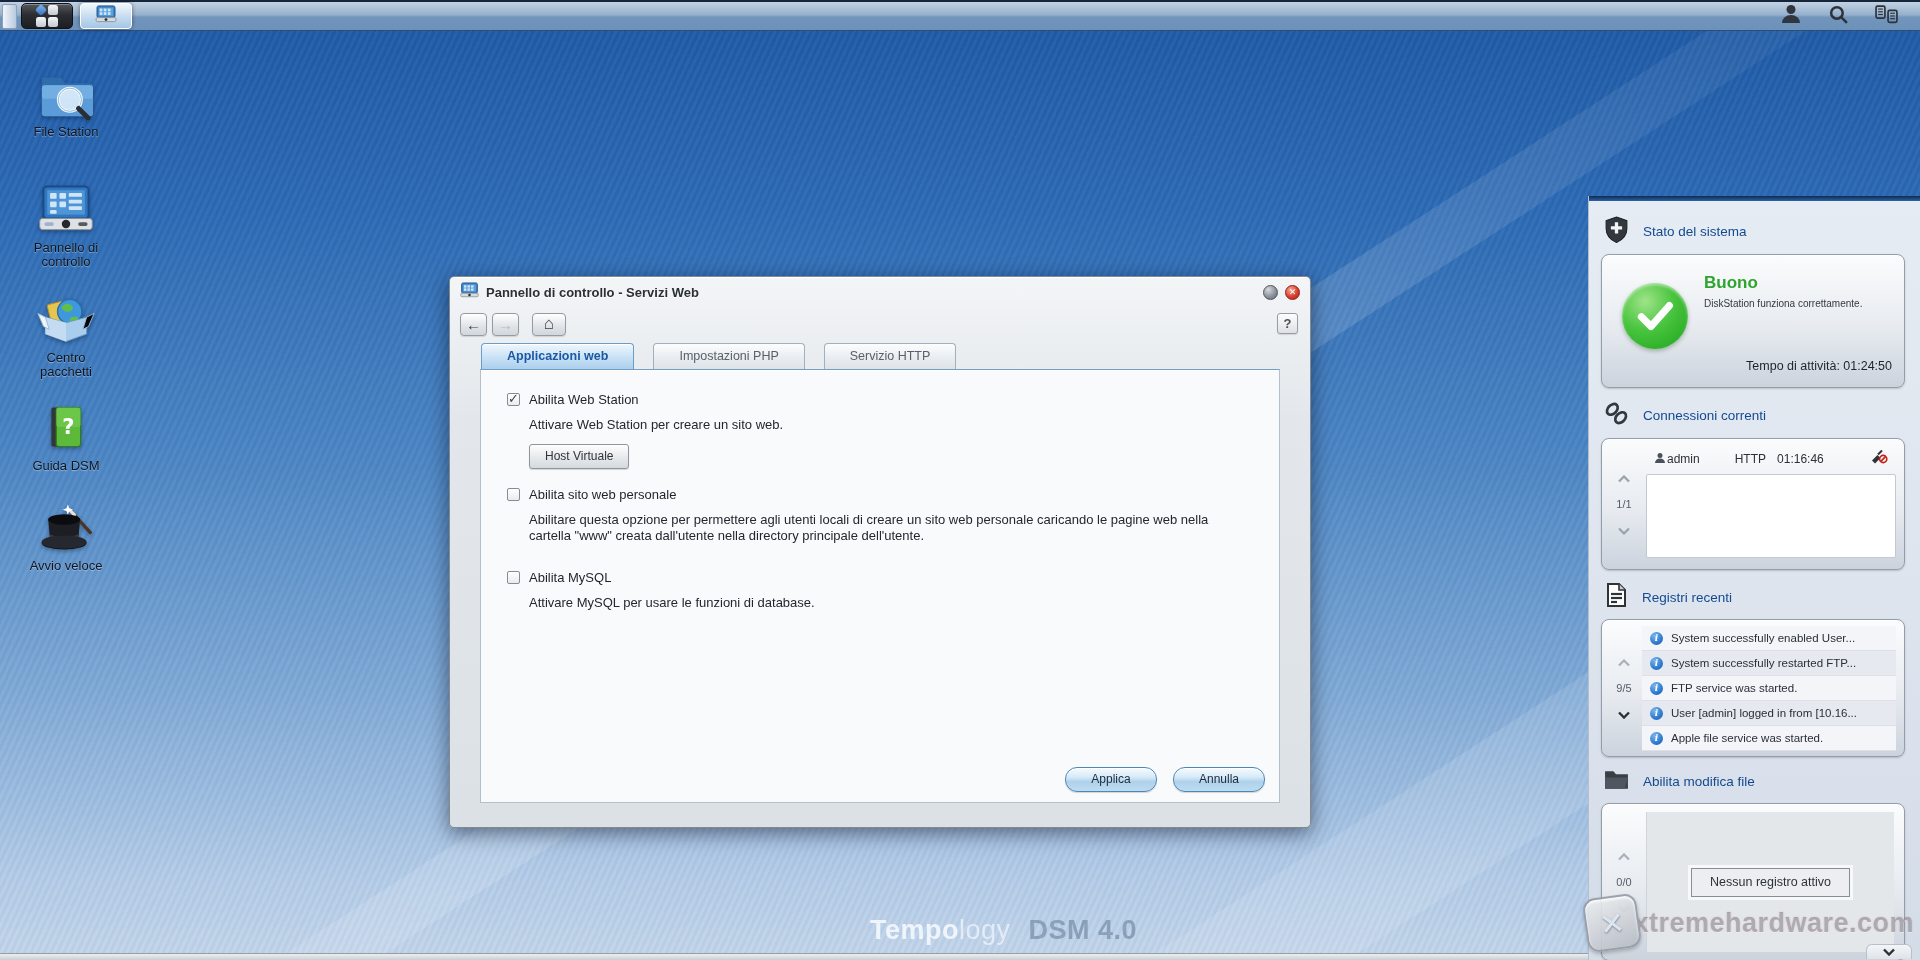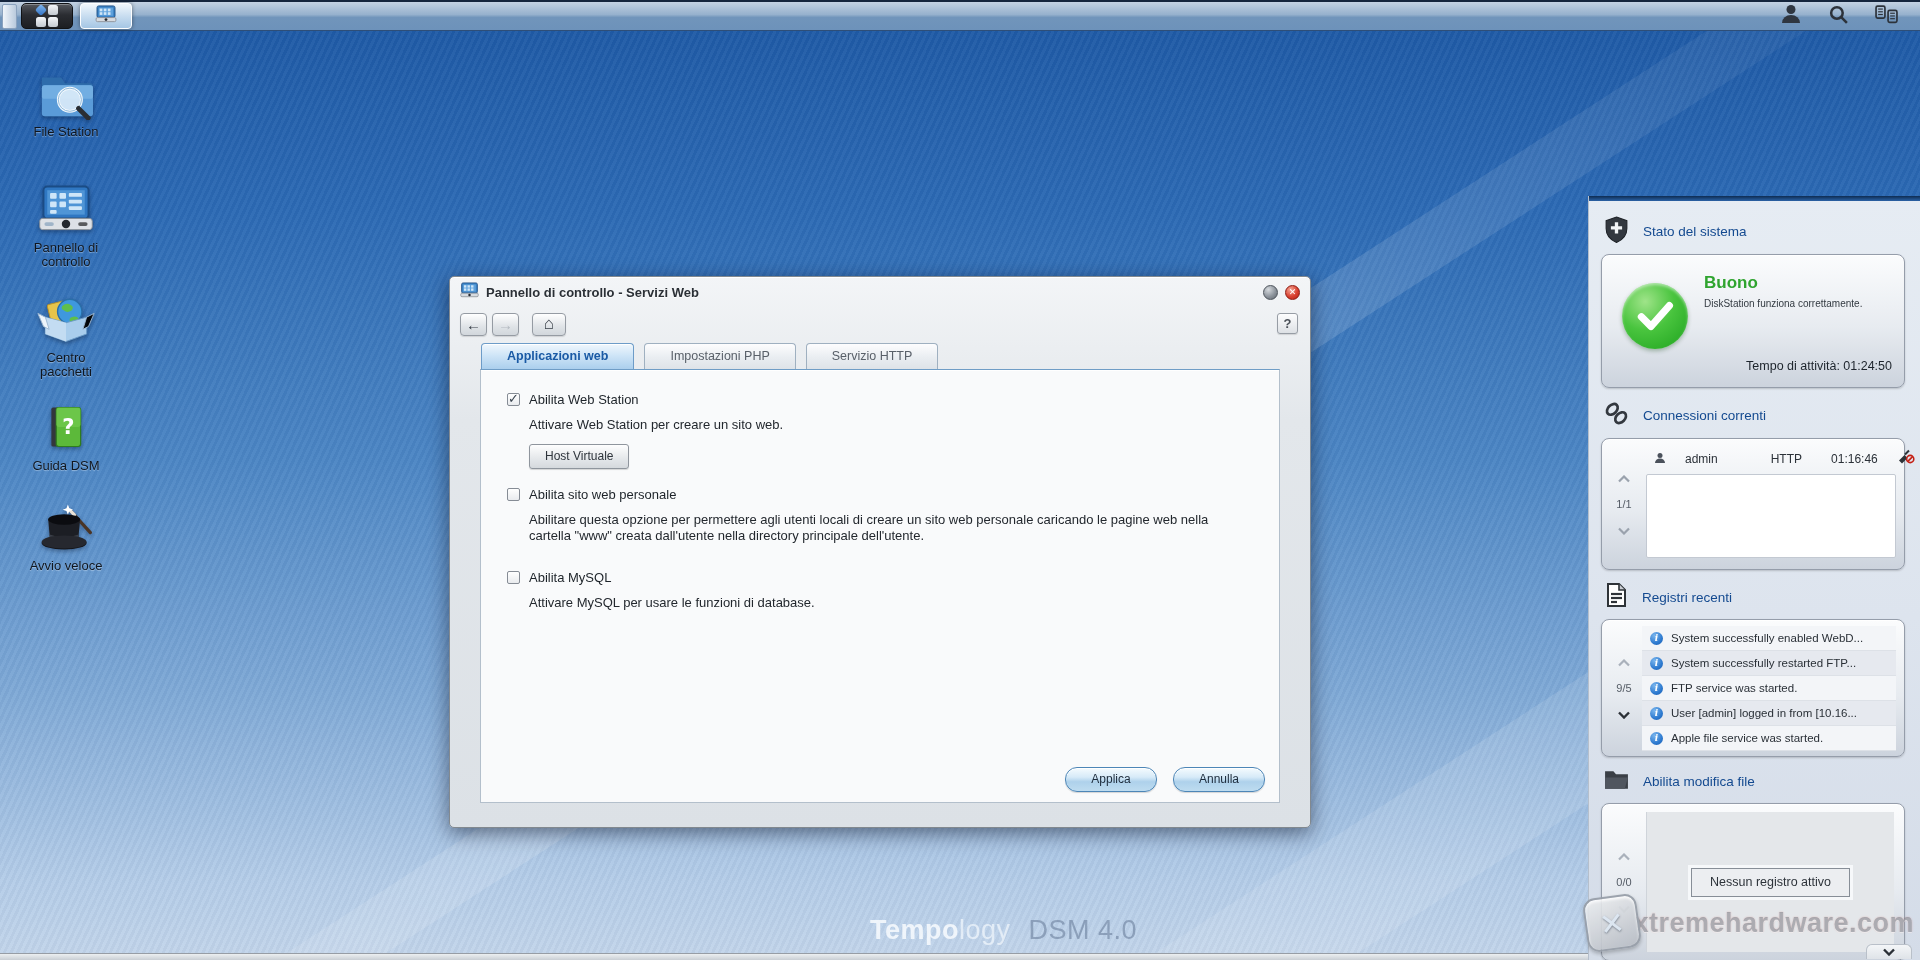--- a/index.html
+++ b/index.html
@@ -63,21 +63,21 @@
   .nav-btn { width:27px; height:23px; border:1px solid #959ba3; border-radius:4px;
     background:linear-gradient(#ffffff,#dfe3e7 60%,#d2d7dc); display:flex; align-items:center; justify-content:center;
     font-size:15px; font-weight:bold; color:#363d46; box-shadow:0 1px 1px rgba(0,0,0,.12); }
   .nav-btn.disabled { color:#b4bac1; }
   .nav-btn.home { width:34px; margin-left:8px; font-size:17px; }
   .help-btn { position:absolute; right:12px; top:6px; width:21px; height:21px; border:1px solid #979da5; border-radius:3px;
     background:linear-gradient(#fdfdfe,#dde1e5); font-size:13px; font-weight:bold; color:#4a5058;
     display:flex; align-items:center; justify-content:center; box-shadow:0 1px 1px rgba(0,0,0,.12); }
 
   .win-content { position:absolute; left:30px; right:30px; top:66px; bottom:24px; }
-  .tabs { display:flex; gap:10px; position:relative; z-index:2; padding-left:1px; }
+  .tabs { display:flex; gap:19px; position:relative; z-index:2; padding-left:1px; }
   .tab { padding:5px 25px 6px; font-size:12.5px; color:#596069; border:1px solid #9fb0c0; border-bottom:none;
     border-radius:4px 4px 0 0; background:linear-gradient(#fdfdfe,#e9edf1 55%,#dee3e8);
     margin-bottom:-1px; }
   .tab.active { font-weight:bold; color:#1a5aa5; border-color:#6d9cc8;
     background:linear-gradient(#f0f7fd 0%,#cfe5f7 45%,#abcfed 100%);
     box-shadow:inset 0 1px 0 #fff; }
   .panel { position:absolute; left:0; right:0; top:26px; bottom:0; background:#f9fafb;
     border:1px solid #b3bfcb; border-top:1px solid #6f9dc6; box-shadow:inset 0 1px 0 rgba(255,255,255,.9); }
   .panel-inner { padding:22px 26px; }
   .chk-row { display:flex; align-items:center; gap:9px; }
@@ -115,21 +115,21 @@
     display:flex; align-items:center; justify-content:center; }
   .health-right { flex:1; position:relative; height:100%; padding-top:8px; }
   .status-word { font-size:17px; font-weight:bold; color:#2fa42f; margin-bottom:3px; }
   .status-msg { font-size:10px; color:#333a41; max-width:165px; line-height:15px; }
   .uptime { position:absolute; bottom:4px; right:0; font-size:12.5px; color:#1c2val330; color:#1d242c; }
 
   .conn { height:132px; margin-bottom:12px; padding:8px 8px 8px 0; }
   .pager { position:absolute; left:0; top:0; bottom:0; width:44px; display:flex; flex-direction:column;
     align-items:center; justify-content:center; gap:11px; }
   .pager .pg { font-size:11px; color:#555c66; }
-  .conn-row { margin-left:44px; display:flex; align-items:center; gap:19px; padding:2px 8px 6px; }
+  .conn-row { margin-left:44px; display:flex; align-items:center; gap:1px; padding:2px 8px 6px; }
   .conn-row .u { font-size:12px; color:#2b3138; }
   .conn-row .proto { font-size:12px; color:#2b3138; margin-left:34px; }
   .conn-row .t { font-size:12px; color:#2b3138; margin-left:10px; }
   .conn-row .kick { margin-left:auto; }
   .conn-list { margin-left:44px; height:84px; background:#fff; border:1px solid #c3c9d2; border-radius:2px; }
 
   .logs { height:138px; margin-bottom:10px; padding:6px 8px 6px 0; }
   .log-rows { margin-left:40px; }
   .log-row { height:25px; display:flex; align-items:center; gap:8px; padding:0 8px; border-bottom:1px solid #dde1e7; }
   .log-row:nth-child(odd){ background:#f3f5f8; } .log-row:nth-child(even){ background:#e6e9ef; }
@@ -144,21 +144,21 @@
     display:flex; align-items:center; justify-content:center; }
   .empty-box { padding:6px 18px 7px; font-size:12.5px; color:#2d333a; background:#eceef1;
     border:1px solid #878e97; box-shadow:0 0 0 3px #f6f8fa; }
   .collapse-tab { position:absolute; right:8px; bottom:1px; width:46px; height:15px; display:flex; align-items:center; justify-content:center;
     background:linear-gradient(#f4f6f8,#dfe3e8); border-radius:6px 6px 0 0; border:1px solid #b9c0c9; border-bottom:none; }
 
   
   .brand { position:absolute; left:870px; bottom:14px; z-index:6; font-size:27px; letter-spacing:.5px; }
   .brand .b1 { font-weight:bold; color:rgba(250,252,255,.82); }
   .brand .b2 { color:rgba(245,249,253,.68); }
-  .brand .b3 { color:rgba(100,120,150,.55); font-weight:normal; margin-left:10px; }
+  .brand .b3 { color:rgba(100,120,150,.55); font-weight:bold; margin-left:10px; }
   .watermark { position:absolute; right:6px; bottom:10px; z-index:12; display:flex; align-items:center; opacity:.9; }
   .wm-x { width:54px; height:54px; border-radius:12px; transform:rotate(-8deg); margin-right:-6px;
     background:linear-gradient(160deg,#eceef0,#b7bcc4); border:2px solid #959ca6;
     box-shadow:inset 0 2px 3px #fff, 0 2px 4px rgba(0,0,0,.25);
     display:flex; align-items:center; justify-content:center;
     font-size:30px; font-weight:bold; color:#dde7f2; text-shadow:0 1px 2px rgba(90,100,115,.8); }
   .wm-text { font-size:27px; font-weight:bold; color:rgba(125,132,142,.62);
     text-shadow:0 1px 0 rgba(255,255,255,.45), 0 0 2px rgba(190,70,60,.30); letter-spacing:.5px; }
 </style>
 </head>
@@ -475,21 +475,21 @@
               <polyline points="2,6.5 7,1.5 12,6.5" fill="none" stroke="#aab1bb" stroke-width="2.2"></polyline>
             </svg></span>
         <span class="pg">9/5</span>
         <span><svg width="14" height="8" viewBox="0 0 14 8">
               <polyline points="2,1.5 7,6.5 12,1.5" fill="none" stroke="#2b3036" stroke-width="2.4"></polyline>
             </svg></span>
       </div>
       <div class="log-rows">
         <div class="log-row">
             <span class="info-ic">i</span>
-            <span class="txt">System successfully enabled WebD...</span>
+            <span class="txt">System successfully enabled User...</span>
           </div>
         <div class="log-row">
             <span class="info-ic">i</span>
             <span class="txt">System successfully restarted FTP...</span>
           </div>
         <div class="log-row">
             <span class="info-ic">i</span>
             <span class="txt">FTP service was started.</span>
           </div>
         <div class="log-row">

